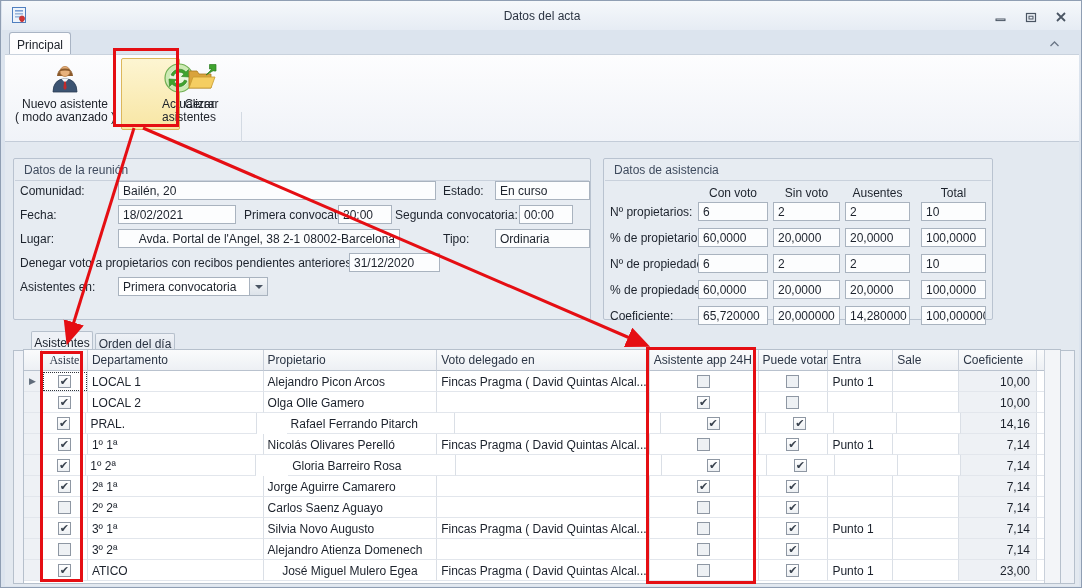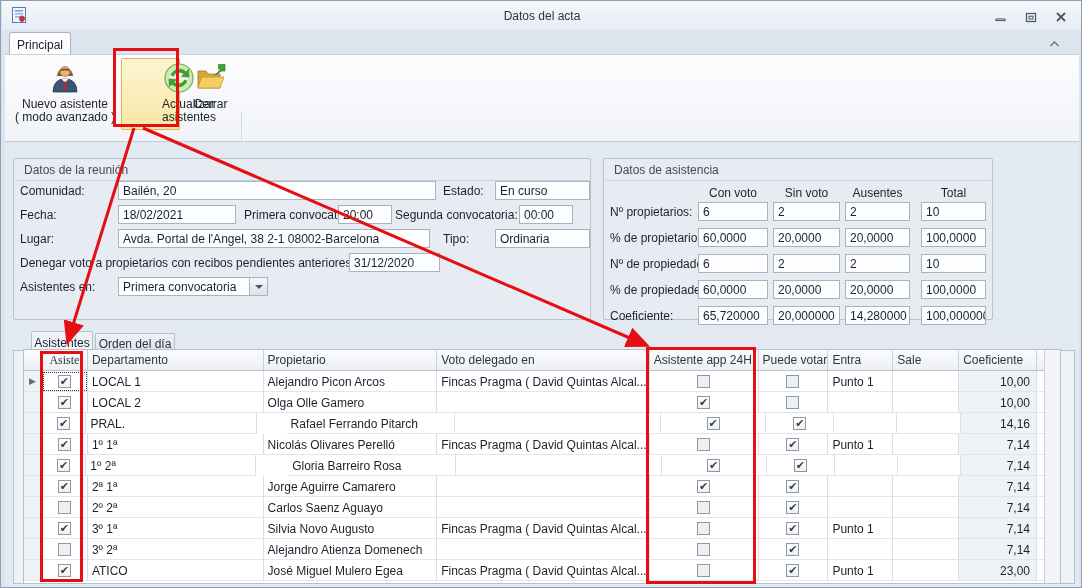--- a/index.html
+++ b/index.html
@@ -18,21 +18,21 @@
   
   #tabstrip{left:4px;top:29px;width:1074px;height:24px;}
   #tab-principal{left:4px;top:2px;width:62px;height:23px;background:#fdfdfe;border:1px solid #a9b4c4;border-bottom:none;
     border-radius:3px 3px 0 0;text-align:center;padding-top:5px;color:#20242c;}
   #ribbon{left:4px;top:53px;width:1074px;height:88px;background:linear-gradient(#fdfdfe,#f0f3f8);border-top:1px solid #c9d2dd;border-bottom:1px solid #c3ccd8;}
   .rbtn{top:3px;height:72px;text-align:center;padding-top:2px;border:1px solid transparent;border-radius:2px;cursor:default;}
   .rbtn .icon32{display:inline-block;width:34px;height:34px;}
   .rbtn .lbl{line-height:13px;font-size:12px;color:#20242c;}
   #btn-nuevo{left:8px;width:104px;}
   #btn-actualizar{left:116px;width:59px;background:linear-gradient(#fdf5d2,#f8e6a4);border:1px solid #dcb75b;padding-left:40px;}
-  #btn-cerrar{left:179px;width:53px;}
+  #btn-cerrar{left:170px;width:53px;}
   #group-sep{left:236px;top:57px;width:1px;height:68px;background:#d3dae3;}
   #opciones-label{left:4px;top:124px;width:230px;text-align:center;color:#8a93a2;font-size:11px;}
   #chevron-btn{left:1043px;top:36px;width:20px;height:14px;display:flex;align-items:center;justify-content:center;}
   
   #main{left:4px;top:141px;width:1074px;height:444px;background:#e3e9f0;}
   .groupbox{background:#e7ecf2;border:1px solid #b9c3d0;border-radius:2px;}
   .gb-caption{position:absolute;left:10px;top:4px;color:#3f4b5e;}
   .gb-capline{position:absolute;left:1px;right:1px;top:21px;height:1px;background:#c9d1dc;}
   .flabel{position:absolute;height:16px;white-space:nowrap;color:#1c222c;}
   .field{position:absolute;height:19px;background:#fcfdfe;border:1px solid #a9b3bf;padding:2px 4px 0;white-space:nowrap;overflow:hidden;}
@@ -163,21 +163,21 @@
       <div class="field" style="left:481px;top:22px;width:95px;">En curso</div>
 
       <div class="flabel" style="left:6px;top:49px;">Fecha:</div>
       <div class="field" style="left:104px;top:46px;width:118px;">18/02/2021</div>
       <div class="flabel" style="left:230px;top:49px;">Primera convocatoria:</div>
       <div class="field" style="left:324px;top:46px;width:54px;">20:00</div>
       <div class="flabel" style="left:381px;top:49px;">Segunda convocatoria:</div>
       <div class="field" style="left:505px;top:46px;width:54px;">00:00</div>
 
       <div class="flabel" style="left:6px;top:73px;">Lugar:</div>
-      <div class="field" style="left:104px;top:70px;width:312px;">Avda. Portal de l'Angel, 38 2-1 08002-Barcelona</div>
+      <div class="field" style="left:104px;top:70px;width:282px;text-align:right;">Avda. Portal de l'Angel, 38 2-1 08002-Barcelona</div>
       <div class="flabel" style="left:429px;top:73px;">Tipo:</div>
       <div class="field" style="left:481px;top:70px;width:95px;">Ordinaria</div>
 
       <div class="flabel" style="left:6px;top:97px;">Denegar voto a propietarios con recibos pendientes anteriores a:</div>
       <div class="field" style="left:335px;top:94px;width:91px;">31/12/2020</div>
 
       <div class="flabel" style="left:6px;top:121px;">Asistentes en:</div>
       <div class="combo" style="left:104px;top:118px;width:150px;">
         <span class="txt">Primera convocatoria</span>
         <span class="dd">
@@ -357,21 +357,21 @@
             <div class="cell c-center" style="width: 70px;"><span class="cb on">✔</span></div>
             <div class="cell" style="width: 65px;"></div>
             <div class="cell" style="width: 66px;"></div>
             <div class="cell c-right c-shade" style="width: 78px;">7,14</div>
             <div class="cell" style="width: 7px;"></div>
           </div>
           <div class="grow">
             <div class="cell c-shade rowind" style="width: 18px;"></div>
             <div class="cell c-center" style="width: 46px;"><span class="cb on">✔</span></div>
             <div class="cell" style="width: 176px;">ATICO</div>
-            <div class="cell" style="width: 174px;">José Miguel Mulero Egea</div>
+            <div class="cell" style="width: 174px; text-align: center;">José Miguel Mulero Egea</div>
             <div class="cell" style="width: 213px;">Fincas Pragma ( David Quintas Alcal...</div>
             <div class="cell c-center" style="width: 109px;"><span class="cb"></span></div>
             <div class="cell c-center" style="width: 70px;"><span class="cb on">✔</span></div>
             <div class="cell" style="width: 65px;">Punto 1</div>
             <div class="cell" style="width: 66px;"></div>
             <div class="cell c-right c-shade" style="width: 78px;">23,00</div>
             <div class="cell" style="width: 7px;"></div>
           </div>
         </div>
       <div id="vscroll"></div>

